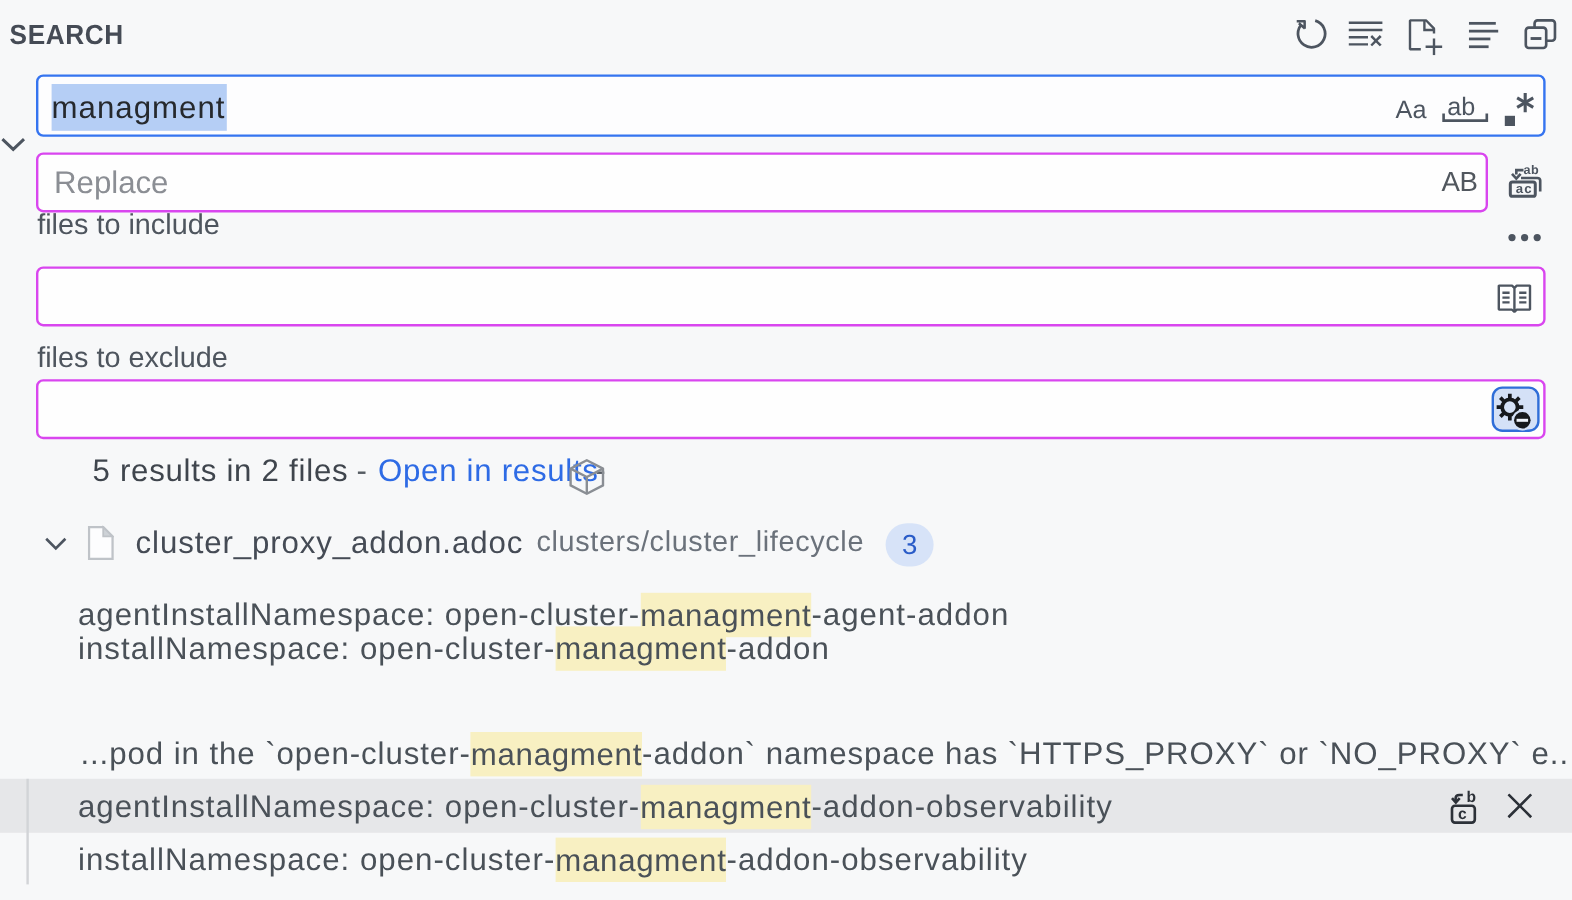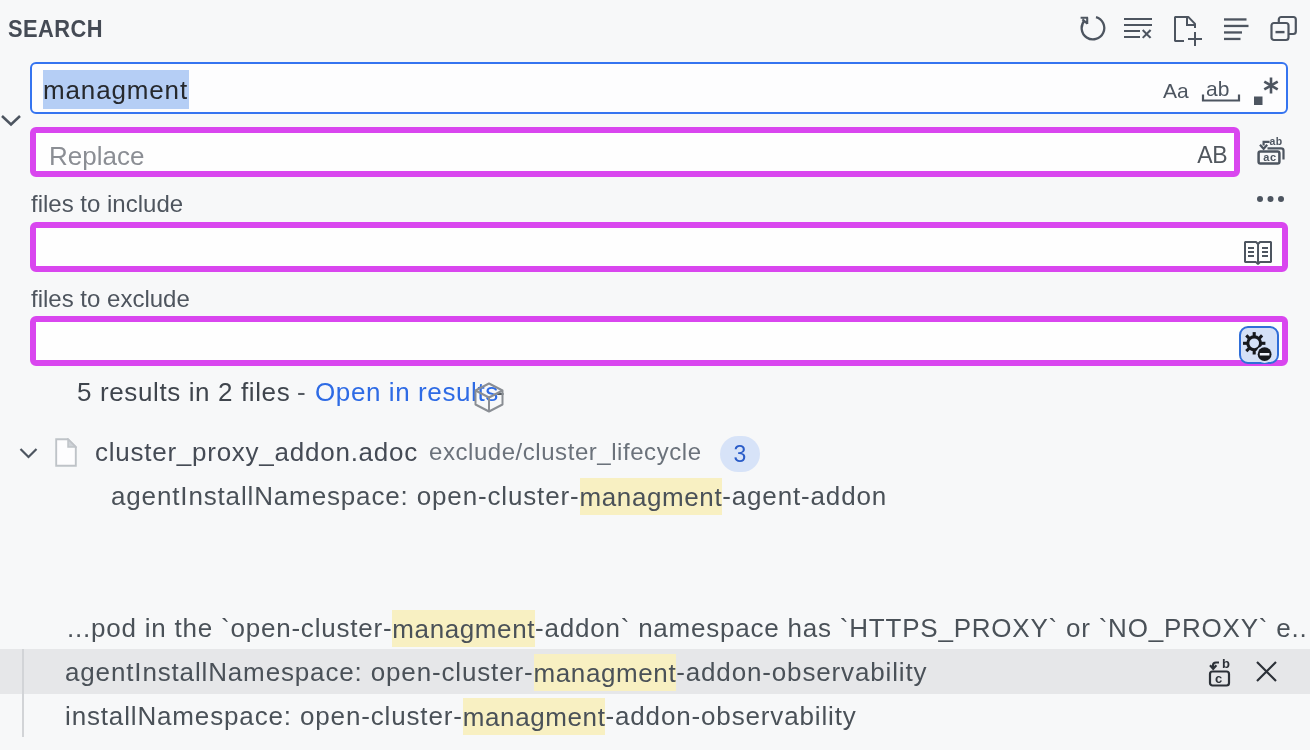--- a/index.html
+++ b/index.html
@@ -1,20 +1,20 @@
 <!DOCTYPE html>
 <html><head>
 <meta charset="utf-8">
 <style>
   * { margin:0; padding:0; box-sizing:border-box; }
   html,body { width:1310px; height:750px; background:#f7f8f9; overflow:hidden;
     font-family:"Liberation Sans", sans-serif; position:relative; }
   .abs { position:absolute; }
   .title { left:8px; top:16px; font-size:23px; font-weight:bold; color:#454b55; letter-spacing:0.5px; transform:scaleX(0.95); transform-origin:left; }
-  .inputbox { background:#fefefe; border:6px solid #d946ef; border-radius:6px; }
+  .inputbox { background:#fefefe; border:2px solid #d946ef; border-radius:6px; }
   .focusb { border:2px solid #3574f0; }
   .seltext { background:#b5cef5; padding:4.5px 1px 4.5px 0; }
   .ph { color:#8b8e94; }
   .label { font-size:24px; color:#4e555e; }
   .row { height:44px; line-height:44px; font-size:26px; color:#4a5158; white-space:pre; }
   .hl { background:#f8f0c2; padding:3.5px 0; letter-spacing:0.6px; }
   .mrow { left:65px; letter-spacing:0.85px; }
   .fname { top:0; color:#454b55; letter-spacing:0.75px; }
   .desc { top:0; font-size:24px; color:#6b727b; }
   .badge { top:6px; background:#d7e3f8; color:#2a5cc8; border-radius:18px; font-size:23px;
@@ -90,21 +90,21 @@
     </svg>
   </div>
   <div class="abs" id="dots" style="left:1256px; top:190px;">
     <svg width="30" height="10" viewBox="0 0 30 10" fill="#4d5560">
       <circle cx="4" cy="5" r="3"></circle>
       <circle cx="14.5" cy="5" r="3"></circle>
       <circle cx="25" cy="5" r="3"></circle>
     </svg>
   </div>
 
-  <div class="abs label" style="left:31px; top:190px;">files to include</div>
+  <div class="abs label" style="left:31px; top:174px;">files to include</div>
   <div class="abs inputbox" style="left:30px; top:222px; width:1258px; height:50px;">
     <div class="abs" id="bookicon" style="right:8px; top:9px;">
       <svg width="32" height="32" viewBox="0 0 16 16" fill="#4d5560">
         <path d="M14.5 2H9l-.35.15-.65.64-.65-.64L7 2H1.5l-.5.5v10l.5.5h5.29l.86.85h.7l.86-.85h5.29l.5-.5v-10l-.5-.5zm-7 10.42l-.18-.17L7 12H2V3h4.79l.74.74-.03 8.68zM14 12H9l-.35.15-.14.13V3.7l.7-.7H14v9zM6 5H3v1h3V5zm0 4H3v1h3V9zM3 7h3v1H3V7zm10-2h-3v1h3V5zm-3 2h3v1h-3V7zm0 2h3v1h-3V9z"></path>
       </svg>
     </div>
   </div>
 
   <div class="abs label" style="left:31px; top:285px;">files to exclude</div>
   <div class="abs inputbox" style="left:30px; top:316px; width:1258px; height:50px;">
@@ -135,33 +135,34 @@
     <span class="abs" style="left:455px; top:0; color:#565c63;">-</span>
   </div>
   <div class="abs" id="cube" style="left:473px; top:382px;">
     <svg width="32" height="31" viewBox="0 0 32 31" fill="none" stroke="#8a8e94" stroke-width="2" stroke-linejoin="round">
       <path d="M16 1.5 L29.5 8.5 V22.5 L16 29.5 L2.5 22.5 V8.5 Z"></path>
       <path d="M2.5 8.5 L16 15.5 L29.5 8.5 M16 15.5 V29.5"></path>
     </svg>
   </div>
 
   <div class="abs" id="results" style="left:0; top:430px; width:1310px; height:320px;">
-    <div class="abs row" style="top:0; width:1093px;">
+    <div class="abs row" style="top:0; width:1093px;margin-left:18px;">
       <svg class="abs" width="19" height="12" viewBox="0 0 19 12" style="left:19px; top:17px;">
         <path d="M1.5 2 L9.5 10 L17.5 2" fill="none" stroke="#4d5560" stroke-width="2.2"></path>
       </svg>
       <svg class="abs" width="22" height="29" viewBox="0 0 22 29" style="left:55px; top:8px;">
         <path d="M1.2 1.2 H13 L20.8 9 V27.8 H1.2 Z" fill="#fdfdfe" stroke="#bfc3c8" stroke-width="1.9"></path>
         <path d="M13 1.2 V9 H20.8 Z" fill="#ced2d7" stroke="#bfc3c8" stroke-width="1.5"></path>
       </svg>
       <span class="abs fname" style="left:95px;">cluster_proxy_addon.adoc</span>
-      <span class="abs desc" style="left:429px; letter-spacing:0.55px;">exclude/cluster_lifecycle</span>
+      <span class="abs desc" style="left:429px; letter-spacing:0.55px;">clusters/cluster_lifecycle</span>
       <span class="abs badge" style="left:720px;">3</span>
     </div>
-    <div class="abs row mrow" style="top:44px;margin-left:46px;" id="m1">agentInstallNamespace: open-cluster-<span class="hl">managment</span>-agent-addon</div>
+    <div class="abs row mrow" style="top:60px;" id="m1">agentInstallNamespace: open-cluster-<span class="hl">managment</span>-agent-addon</div>
+    <div class="abs row mrow" style="top:88px;" id="m2">installNamespace: open-cluster-<span class="hl">managment</span>-addon</div>
     <div class="abs row mrow" style="top:132px; left:67px; letter-spacing:0.78px;margin-top:44px;" id="m3">...pod in the `open-cluster-<span class="hl">managment</span>-addon` namespace has `HTTPS_PROXY` or `NO_PROXY` e..</div>
     <div class="abs" style="top:218.5px; left:0; width:1310px; height:45.5px; background:#e6e7e9;">
       <div class="abs row mrow" style="top:1.5px;text-align:right;" id="m4">agentInstallNamespace: open-cluster-<span class="hl">managment</span>-addon-observability</div>
       <svg class="abs" width="26" height="30" viewBox="0 0 26 30" style="left:1207px; top:8.5px;">
         <text x="15" y="11" font-size="13" fill="#2c3138" font-family="Liberation Sans" font-weight="bold">b</text>
         <g fill="none" stroke="#2c3138" stroke-width="2.2">
           <path d="M6 11 V8.5 Q6 5.5 9 5.5 H12"></path>
           <path d="M3 8.2 L6.2 11.8 L9.4 8.2"></path>
         </g>
         <rect x="3" y="14.5" width="19" height="14" rx="2.5" fill="none" stroke="#2c3138" stroke-width="2.2"></rect>

